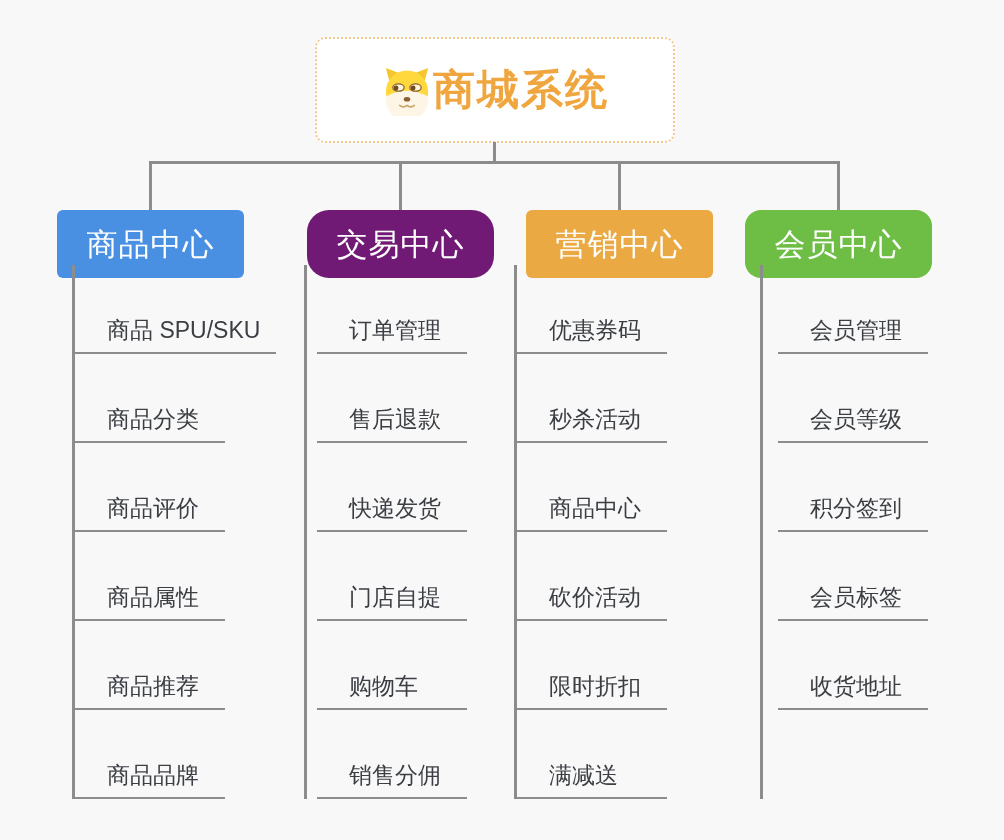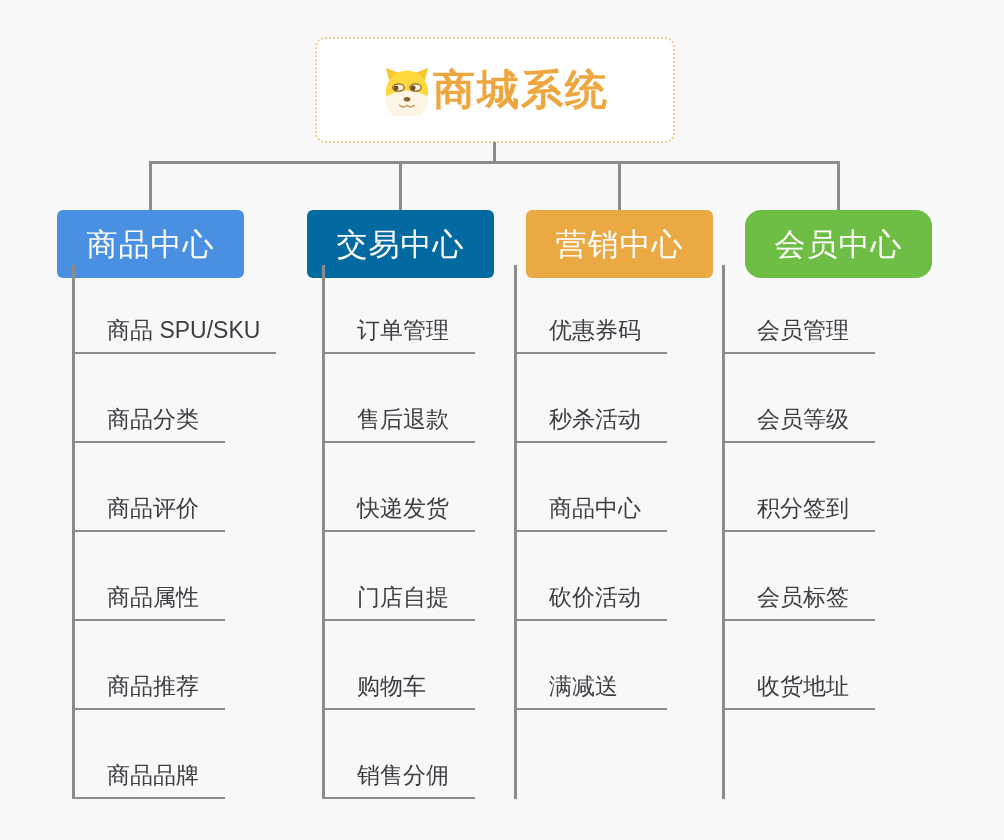--- a/index.html
+++ b/index.html
@@ -40,21 +40,21 @@
   }
   .hdr span{color:#ffffff;font-size:31px;letter-spacing:1px;white-space:nowrap;line-height:1;}
   .hdr-0{left:57px;}  .hdr-1{left:307px;}  .hdr-2{left:526px;}  .hdr-3{left:745px;}
 
   
   .col{
     position:absolute;top:265px;height:534px;
     border-left:3px solid #8c8c8c;
     box-sizing:content-box;
   }
-  .col-0{left:72px;} .col-1{left:322px;} .col-2{left:514px;} .col-3{left:722px;}
+  .col-0{left:72px;} .col-1{left:304px;padding-left:10px;} .col-2{left:514px;} .col-3{left:760px;padding-left:15px;}
   .leaf{
     height:89px;box-sizing:border-box;
     display:flex;align-items:flex-end;
     width:max-content;min-width:150px;
     border-bottom:2px solid #8c8c8c;
     padding:0 16px 9px 32px;
     font-size:23px;color:#3b3e43;white-space:nowrap;line-height:1.1;
     cursor:pointer;
   }
 </style>
@@ -85,21 +85,21 @@
   <div class="line stub"></div>
   <div class="line hbar"></div>
   <div class="line drop drop-0"></div>
   <div class="line drop drop-1"></div>
   <div class="line drop drop-2"></div>
   <div class="line drop drop-3"></div>
 
   <div class="hdr hdr-0" style="background-color: rgb(74, 144, 226);">
     <span>商品中心</span>
   </div>
-  <div class="hdr hdr-1" style="background-color: #0369a1;">
+  <div class="hdr hdr-1" style="background-color: #701a75; border-radius: 22px;">
     <span>交易中心</span>
   </div>
   <div class="hdr hdr-2" style="background-color: rgb(234, 169, 66); align-items: center;">
     <span>营销中心</span>
   </div>
   <div class="hdr hdr-3" style="background-color: rgb(110, 190, 69); border-radius: 16px;">
     <span>会员中心</span>
   </div>
 
   <div class="col col-0">
@@ -118,20 +118,21 @@
     <div class="leaf">门店自提</div>
     <div class="leaf">购物车</div>
     <div class="leaf">销售分佣</div>
   </div>
 
   <div class="col col-2">
     <div class="leaf">优惠券码</div>
     <div class="leaf">秒杀活动</div>
     <div class="leaf">商品中心</div>
     <div class="leaf">砍价活动</div>
+    <div class="leaf">限时折扣</div>
     <div class="leaf">满减送</div>
   </div>
 
   <div class="col col-3">
     <div class="leaf">会员管理</div>
     <div class="leaf">会员等级</div>
     <div class="leaf">积分签到</div>
     <div class="leaf">会员标签</div>
     <div class="leaf">收货地址</div>
   </div>

